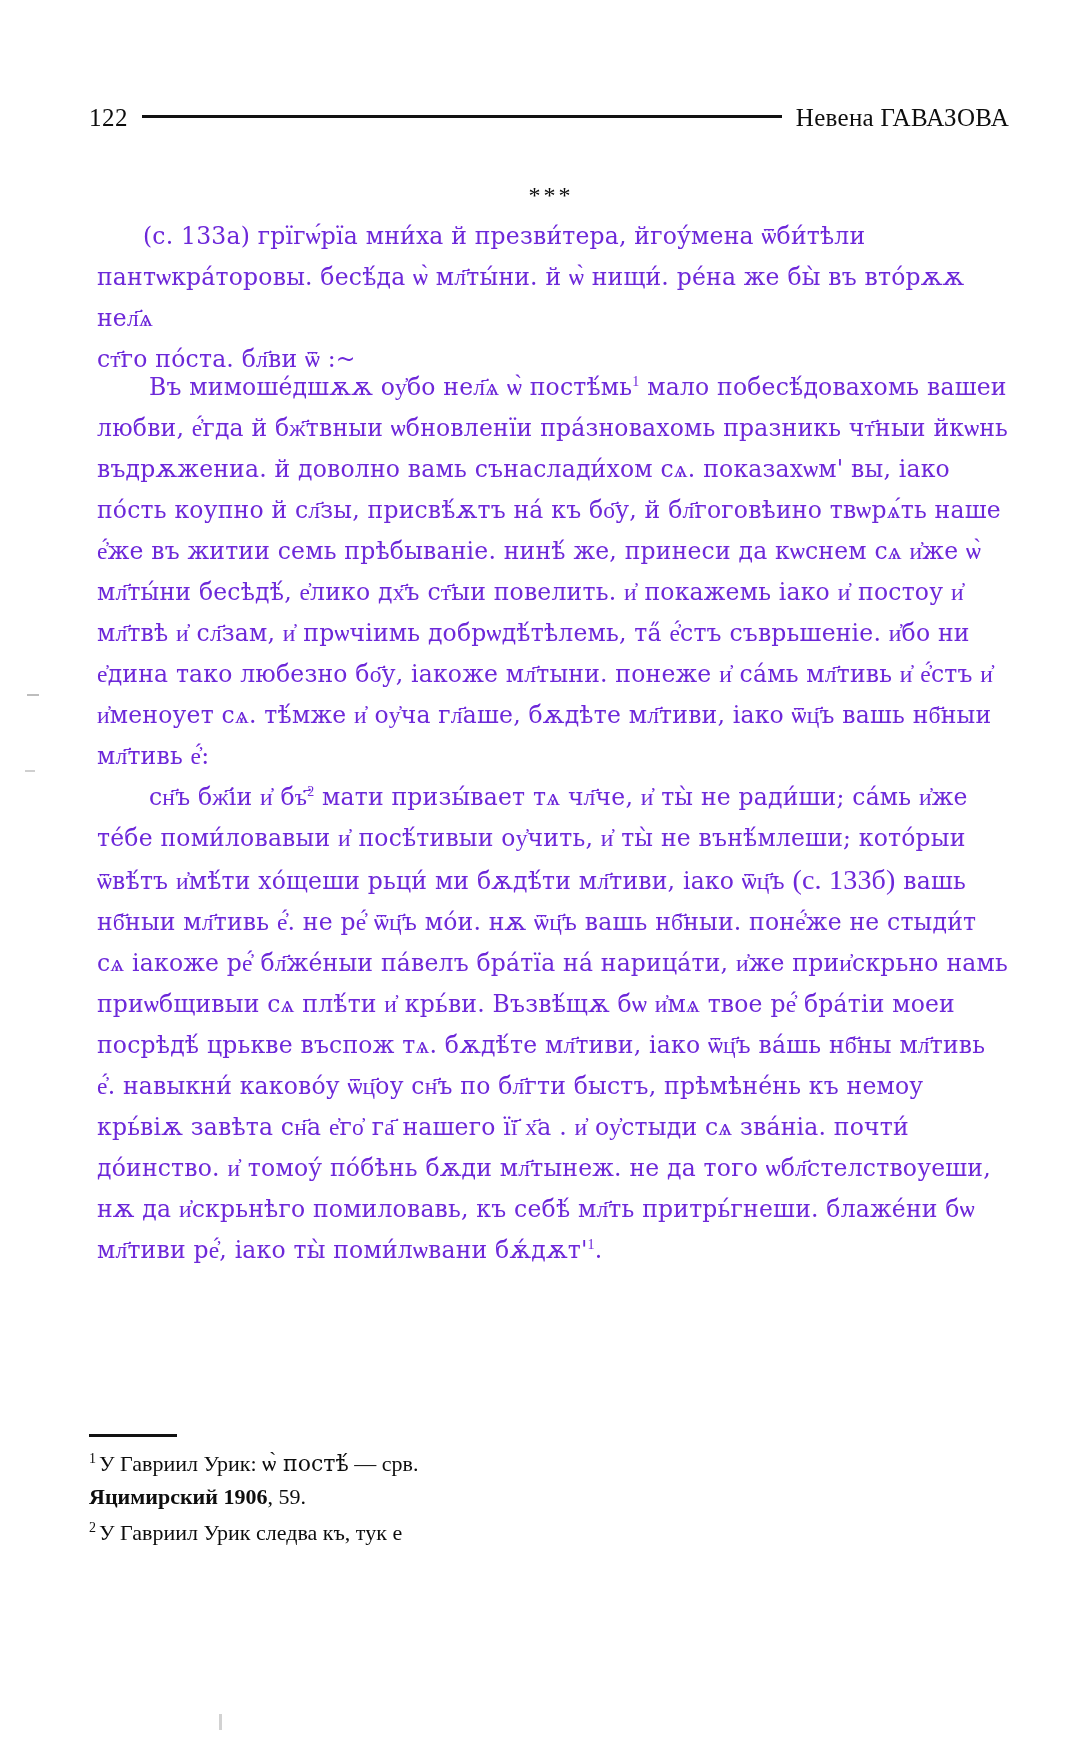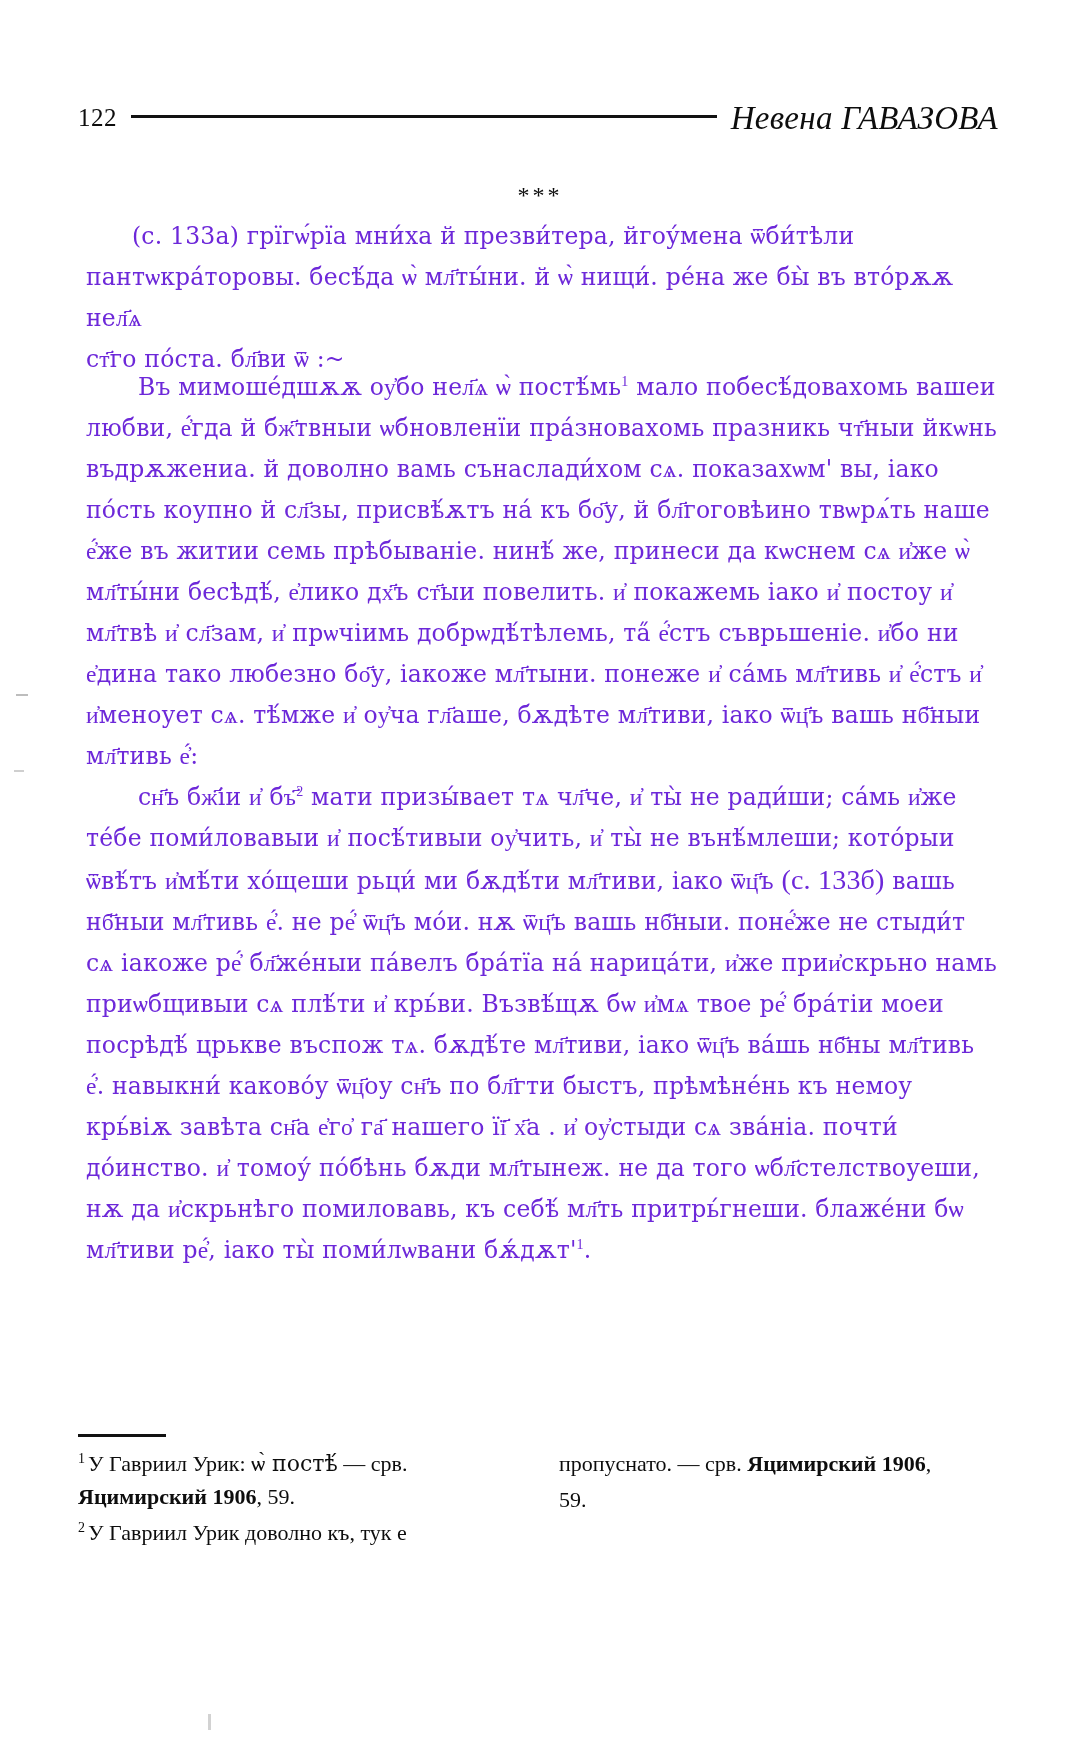--- a/index.html
+++ b/index.html
@@ -11,21 +11,21 @@
     width: 1080px;
     height: 1757px;
     position: relative;
     font-family: "Liberation Serif", "DejaVu Serif", serif;
     color: #0d0d0d;
     overflow: hidden;
   }
 
   .page {
     position: absolute;
-    left: 0; top: 0;
+    left: 11px; top: 0;
     width: 969px;
     height: 1757px;
   }
 
   
   .runhead {
     position: absolute;
     left: 78px;
     top: 98px;
     width: 920px;
@@ -39,22 +39,21 @@
     padding-right: 14px;
     white-space: nowrap;
   }
   .runhead .rule {
     flex: 1 1 auto;
     height: 3px;
     background: #111;
     margin: 0 14px 4px 0;
   }
   .runhead .author {
-    font-style: italic;
-    font-size: 33px;
+    font-size: 25px;
     white-space: nowrap;
     letter-spacing: 0.3px;
   }
 
   
   .asterisks {
     position: absolute;
     top: 182px;
     left: 0;
     width: 1080px;
@@ -183,27 +182,19 @@
   <div class="margin-tick2"></div>
 
   <div class="fn-rule"></div>
 
   <div class="footnotes">
     <div class="fn-col">
       <p class="fn-item">
         <sup>1</sup><span>У Гавриил Урик: </span><span class="cs-inline">ѡ̀ постѣ́</span><span> — срв. </span><span class="fn-bold">Яцимирский 1906</span><span>, 59.</span>
       </p>
       <p class="fn-item">
-        <sup>2</sup><span>У Гавриил Урик доволно къ, тук е</span>
+        <sup>2</sup><span>У Гавриил Урик следва къ, тук е</span>
       </p>
     </div>
-    <div class="fn-col right">
-      <p class="fn-item">
-        <span>пропуснато. — срв. </span><span class="fn-bold">Яцимирский 1906</span><span>,</span>
-      </p>
-      <p class="fn-item">
-        <span>59.</span>
-      </p>
-    </div>
   </div>
 
   <div class="bottom-tick"></div>
 </div>
 
 </body></html>

